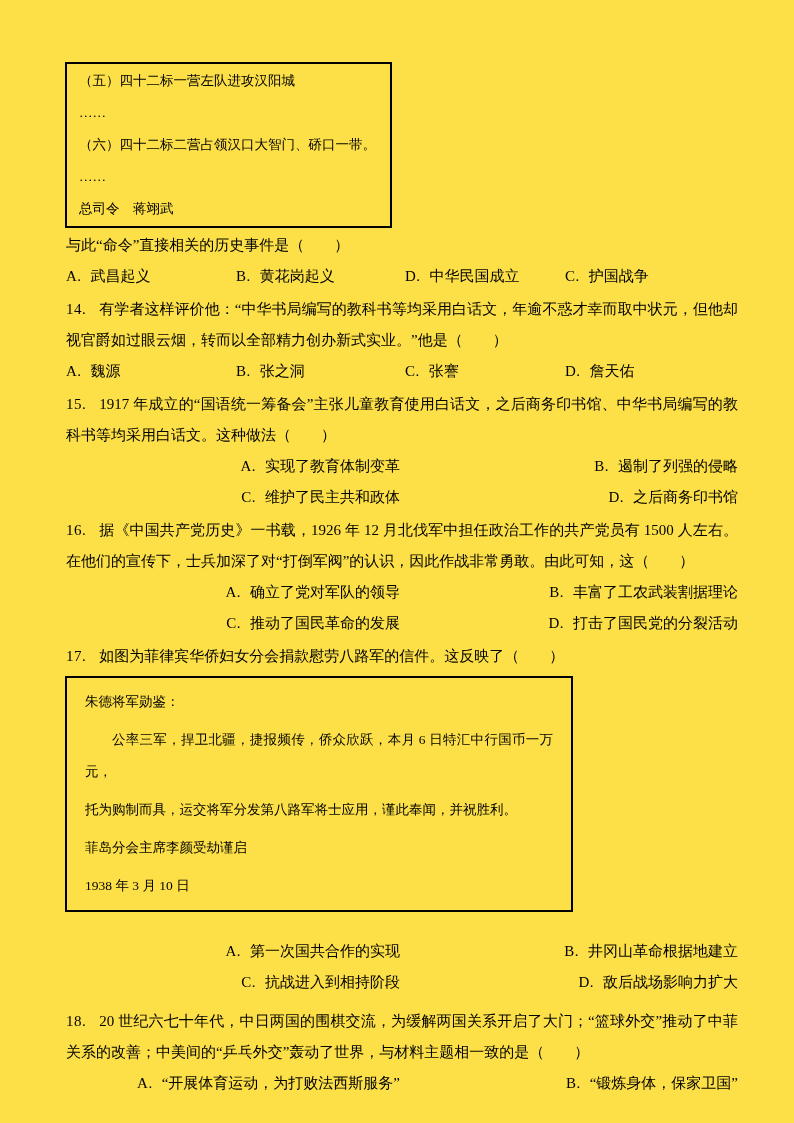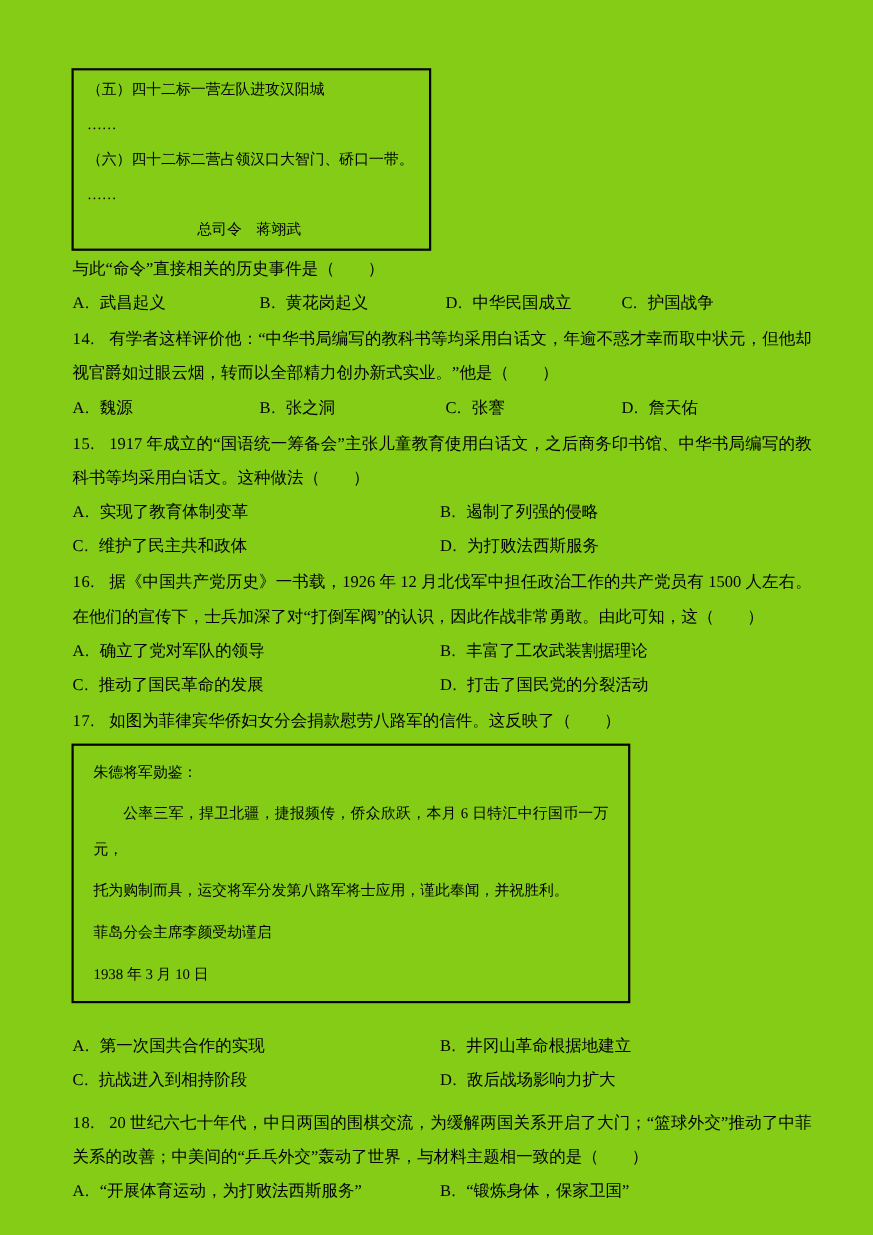--- a/index.html
+++ b/index.html
@@ -5,55 +5,55 @@
   html, body { margin: 0; padding: 0; }
   body {
     background: #ffffff;
     color: #000000;
     font-family: "Liberation Serif", "DejaVu Serif", serif;
   }
   .page {
     position: relative;
     width: 794px;
     height: 1123px;
-    background: #84cc16;
+    background: #fde047;
     overflow: hidden;
   }
   
   .cmd-box {
     box-sizing: border-box;
     margin: 62px 0 0 65px;
     width: 327px;
     border: 2px solid #000;
     padding: 1px 12px;
   }
   .cmd-line {
     margin: 0;
     font-size: 13.5px;
     line-height: 32px;
     white-space: nowrap;
   }
-  .cmd-sig { text-align: center; padding-right: 4px; }
+  .cmd-sig { text-align: left; padding-right: 4px; }
 
   
   .content { margin-left: 66px; width: 672px; }
   .stem {
     margin: 2px 0 0 0;
     font-size: 15px;
     line-height: 31px;
     text-align: justify;
   }
   .qnum { margin-right: 13px; letter-spacing: 0.5px; }
   .opts {
     display: grid;
     font-size: 15px;
     line-height: 31px;
   }
   .four { grid-template-columns: 170px 169px 160px auto; }
-  .two  { grid-template-columns: 334px auto; }
+  .two  { grid-template-columns: 334px auto; text-align: right; }
   .opt  { white-space: nowrap; }
   .ol   { margin-right: 9px; letter-spacing: 0.5px; }
 
   
   .letter-box {
     box-sizing: border-box;
     margin: 4px 0 0 -1px;
     width: 508px;
     border: 2px solid #000;
     padding: 2px 12px;
@@ -99,21 +99,21 @@
       <span class="opt"><span class="ol">B.</span><span>张之洞</span></span>
       <span class="opt"><span class="ol">C.</span><span>张謇</span></span>
       <span class="opt"><span class="ol">D.</span><span>詹天佑</span></span>
     </div>
 
     <p class="stem"><span class="qnum">15.</span><span>1917 年成立的“国语统一筹备会”主张儿童教育使用白话文，之后商务印书馆、中华书局编写的教科书等均采用白话文。这种做法（　　）</span></p>
     <div class="opts two">
       <span class="opt"><span class="ol">A.</span><span>实现了教育体制变革</span></span>
       <span class="opt"><span class="ol">B.</span><span>遏制了列强的侵略</span></span>
       <span class="opt"><span class="ol">C.</span><span>维护了民主共和政体</span></span>
-      <span class="opt"><span class="ol">D.</span><span>为打败法西斯服务</span></span>
+      <span class="opt"><span class="ol">D.</span><span>之后商务印书馆</span></span>
     </div>
 
     <p class="stem"><span class="qnum">16.</span><span>据《中国共产党历史》一书载，1926 年 12 月北伐军中担任政治工作的共产党员有 1500 人左右。在他们的宣传下，士兵加深了对“打倒军阀”的认识，因此作战非常勇敢。由此可知，这（　　）</span></p>
     <div class="opts two">
       <span class="opt"><span class="ol">A.</span><span>确立了党对军队的领导</span></span>
       <span class="opt"><span class="ol">B.</span><span>丰富了工农武装割据理论</span></span>
       <span class="opt"><span class="ol">C.</span><span>推动了国民革命的发展</span></span>
       <span class="opt"><span class="ol">D.</span><span>打击了国民党的分裂活动</span></span>
     </div>
 

